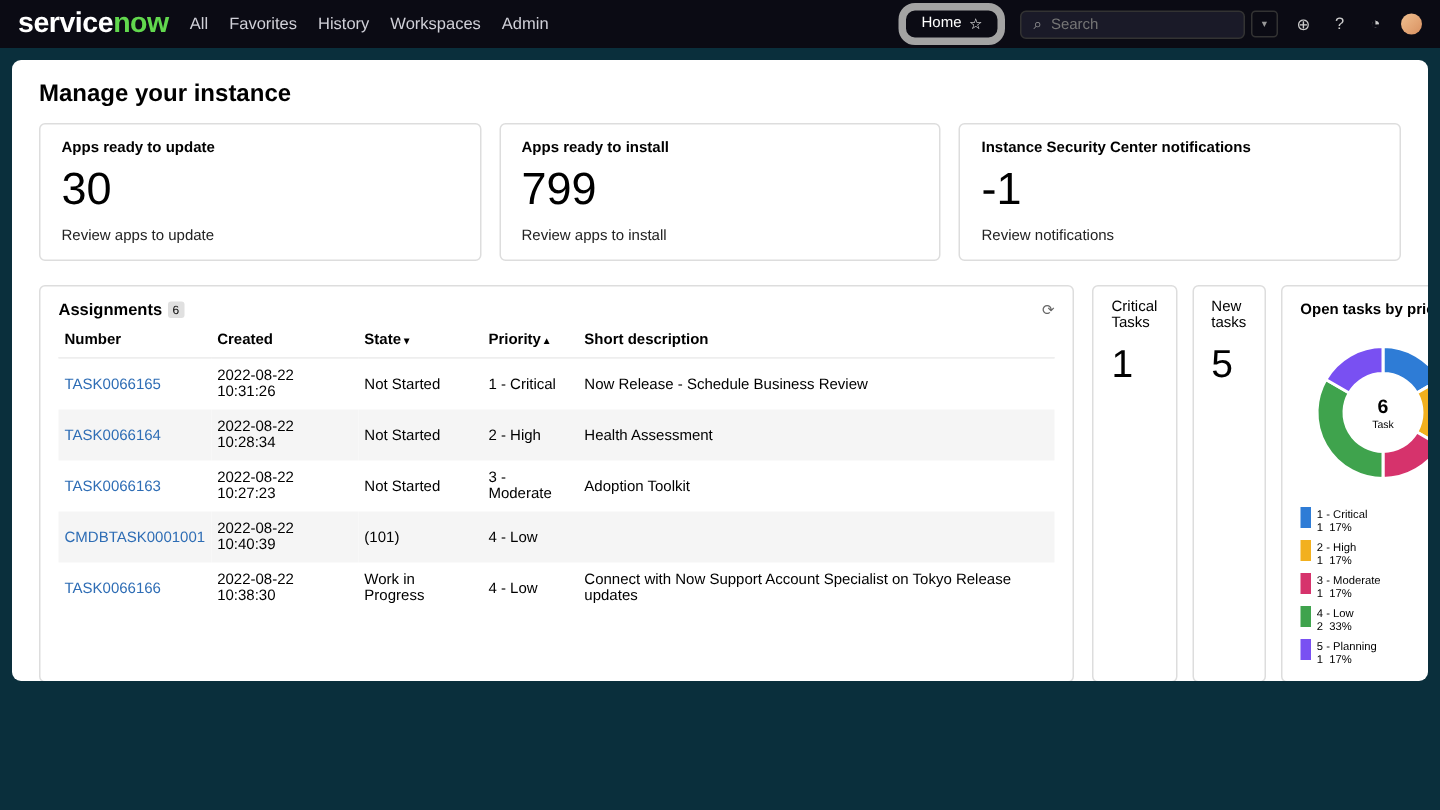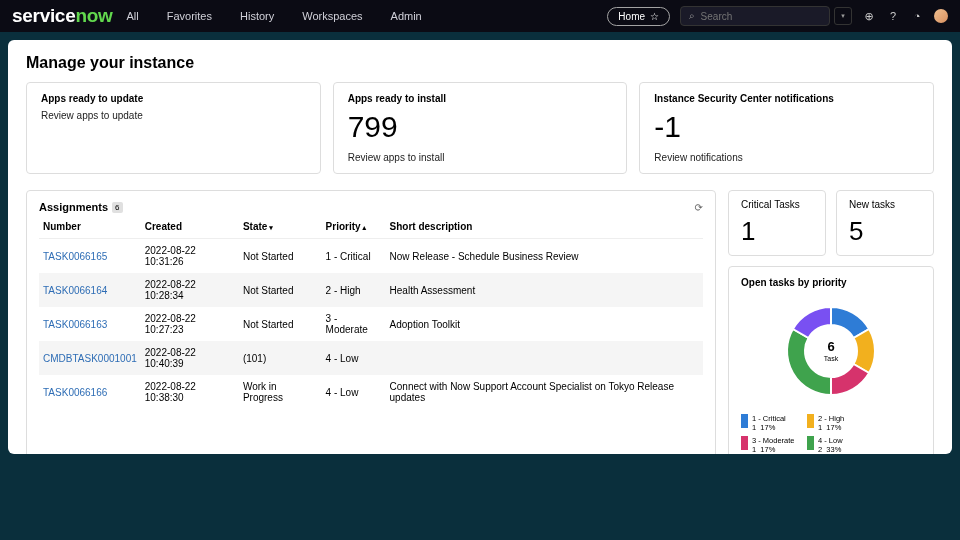--- a/index.html
+++ b/index.html
@@ -1,50 +1,50 @@
 <!DOCTYPE html>
 <html><head>
 <meta charset="utf-8">
 <style>
 *{box-sizing:border-box;margin:0;padding:0;font-family:-apple-system,BlinkMacSystemFont,"Segoe UI",Arial,sans-serif}
 body{background:#0a2f3c;width:960px;height:540px;overflow:hidden}
 .topbar{height:32px;background:#0b0b14;display:flex;align-items:center;padding:0 12px;color:#fff;font-size:11px}
 .logo{font-weight:600;font-size:19px;letter-spacing:-.3px;margin-right:14px}
 .logo .now{color:#62d84e}
-.nav{display:flex;gap:28px}
+.nav{display:flex;gap:14px}
 .nav span{color:#d0d0d8;cursor:pointer}
-.home-pill{margin-left:auto;margin-right:10px;border:1px solid #a3a3a3;border-radius:11px;padding:3px 10px;display:flex;align-items:flex-start;gap:5px;font-size:10px}
+.home-pill{margin-left:auto;margin-right:10px;border:5px solid #a3a3a3;border-radius:11px;padding:3px 10px;display:flex;align-items:flex-start;gap:5px;font-size:10px}
 .search-box{background:#1a1a28;border:1px solid #333;border-radius:4px;padding:3px 8px;display:flex;align-items:center;gap:6px;width:150px;color:#999;font-size:10px}
 .search-box input{background:none;border:none;color:#fff;width:90px;font-size:10px;outline:none}
 .drop{width:18px;height:18px;border:1px solid #333;border-radius:3px;margin-left:4px;display:flex;align-items:center;justify-content:center;font-size:7px;color:#999}
 .topicons{display:flex;gap:10px;margin-left:10px;align-items:center}
 .topicons span{width:14px;height:14px;display:flex;align-items:center;justify-content:center;color:#ccc;font-size:11px}
 .avatar{width:18px;height:18px;border-radius:50%;background:linear-gradient(135deg,#f0c090,#d89060)}
 .page{background:#fff;margin:8px;border-radius:6px;height:414px;overflow:hidden;padding:14px 18px}
 h1{font-size:16px;font-weight:600;margin-bottom:10px}
 .cards{display:flex;gap:12px;margin-bottom:16px}
 .card{border:1px solid #ddd;border-radius:4px;padding:10px 14px;flex:1}
 .card-title{font-size:10px;font-weight:600;margin-bottom:6px}
 .card-num{font-size:30px;font-weight:300;margin-bottom:8px}
 .card-link{font-size:10px;color:#222}
 h2{font-size:14px;font-weight:600;margin-bottom:8px}
 .workrow{display:flex;gap:12px}
 .assign-panel{border:1px solid #ddd;border-radius:4px;padding:10px 12px;flex:1;min-width:0}
-.assign-head{display:flex;align-items:flex-end;margin-bottom:2px}
+.assign-head{display:flex;align-items:flex-start;margin-bottom:2px}
 .assign-title{font-size:11px;font-weight:600}
 .badge{background:#e0e0e0;font-size:8px;padding:1px 3px;border-radius:2px;margin-left:4px}
 .refresh-ico{margin-left:auto;font-size:10px;color:#666}
 .refreshed{font-size:8px;color:#666;margin-bottom:8px}
 table{width:100%;border-collapse:collapse;font-size:10px}
 th{text-align:left;font-weight:600;padding:6px 4px;border-bottom:1px solid #eee}
 th .sort{font-size:7px;margin-left:2px}
 td{padding:6px 4px}
 tbody tr:nth-child(even){background:#f5f5f5}
 .tlink{color:#2e6db5}
-.sidecol{display:flex;flex-direction:column;gap:10px;width:206px;flex-shrink:0}
+.sidecol{display:flex;flex-direction:row;gap:10px;width:206px;flex-shrink:0}
 .minirow{display:flex;gap:10px}
 .mini{border:1px solid #ddd;border-radius:4px;padding:8px 12px;flex:1}
 .mini-title{font-size:10px;margin-bottom:6px}
 .mini-num{font-size:26px;font-weight:300}
 .chart-card{border:1px solid #ddd;border-radius:4px;padding:10px 12px;flex:1}
 .chart-title{font-size:10px;font-weight:600;margin-bottom:8px}
 .donut-wrap{display:flex;justify-content:center;margin-bottom:8px}
 .legend{display:flex;flex-wrap:wrap;gap:4px 10px;font-size:7.5px;line-height:1.2}
 .leg{display:flex;gap:4px;align-items:flex-start;width:56px}
 .sw{width:7px;height:14px;flex-shrink:0}
@@ -80,20 +80,21 @@
     <span class="avatar"></span>
   </div>
 </div>
 
 <div class="page">
   <h1>Manage your instance</h1>
 
   <div class="cards" id="cards">
       <div class="card">
         <div class="card-title">Apps ready to update</div>
+        <div class="card-num">30</div>
         <div class="card-link">Review apps to update</div>
       </div>
       <div class="card">
         <div class="card-title">Apps ready to install</div>
         <div class="card-num">799</div>
         <div class="card-link">Review apps to install</div>
       </div>
       <div class="card">
         <div class="card-title">Instance Security Center notifications</div>
         <div class="card-num">-1</div>

